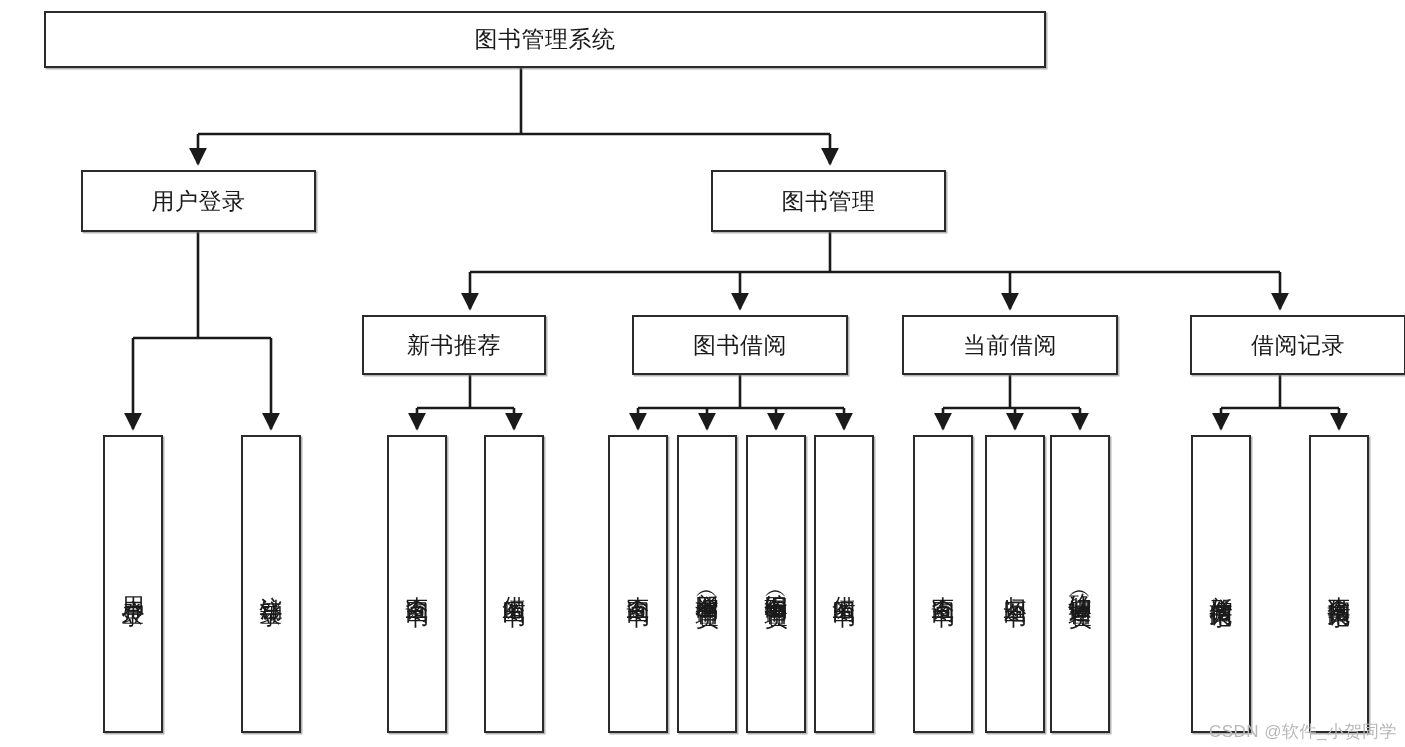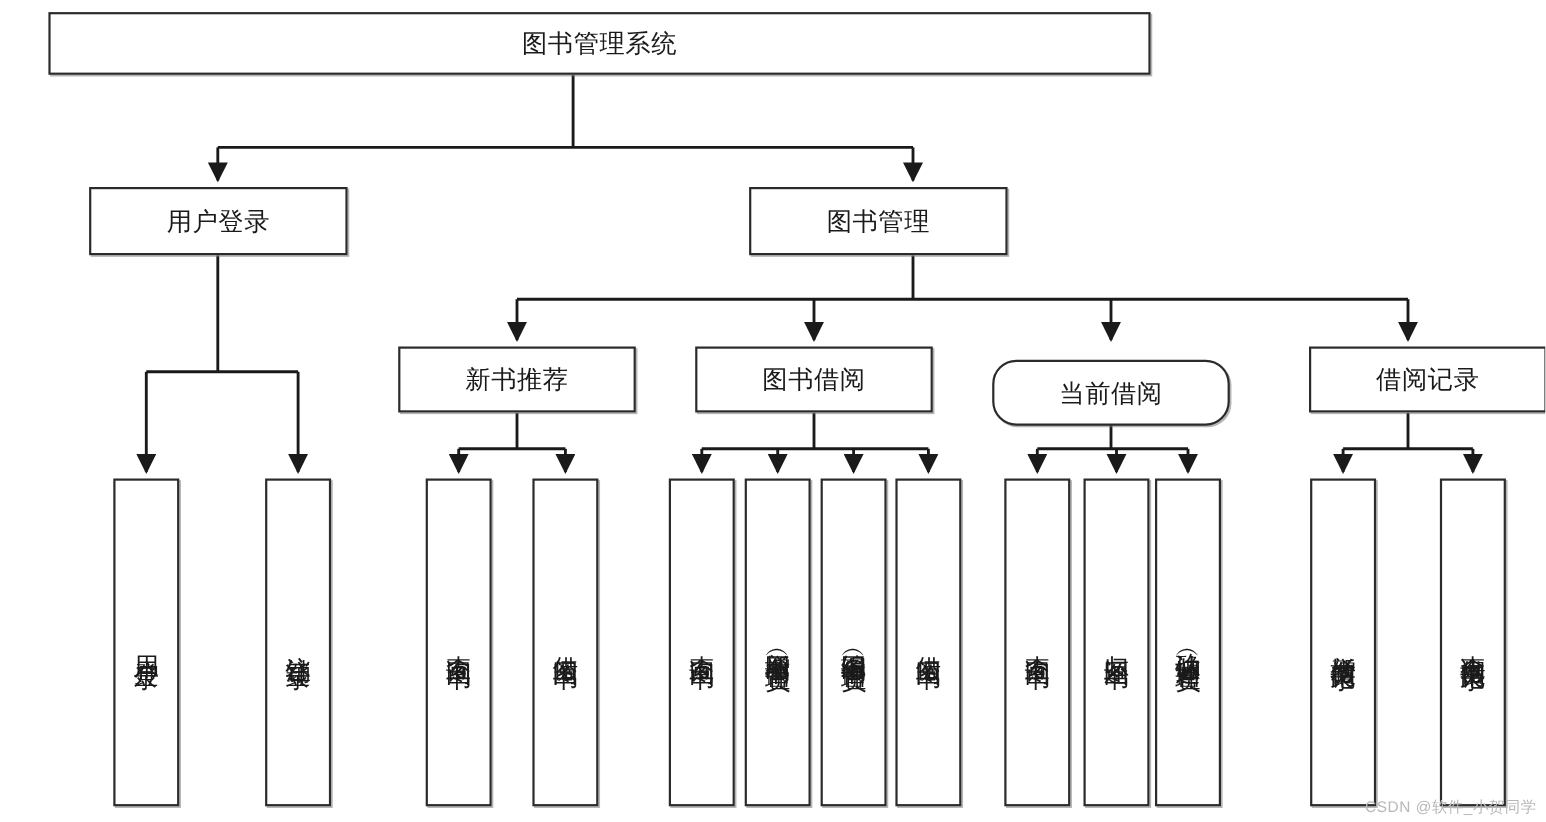--- a/index.html
+++ b/index.html
@@ -51,21 +51,21 @@
     text-align: center;
     padding: 4px 0;
   }
   .node-v.tall {
     letter-spacing: 2px;
   }
   #watermark {
     position: absolute;
     right: 8px;
     bottom: 4px;
-    font-size: 14px;
+    font-size: 17px;
     color: #b8b8b8;
     white-space: nowrap;
     letter-spacing: 0.5px;
   }
 </style>
 </head>
 <body>
 
 <div id="diagram-root">
 
@@ -115,25 +115,25 @@
       <path d="M 1280 375 L 1280 408"></path>
       <path d="M 1221 408 L 1339 408"></path>
       <path d="M 1221 408 L 1221 429" marker-end="url(#arrow)"></path>
       <path d="M 1339 408 L 1339 429" marker-end="url(#arrow)"></path>
     </g>
   </svg>
 
   <div class="node node-h" style="left: 20px; top: 11px; width: 1002px; height: 57px; margin-left: 24px;">图书管理系统</div>
 
   <div class="node node-h" style="left: 81px; top: 170px; width: 235px; height: 62px;">用户登录</div>
-  <div class="node node-h" style="left: 681px; top: 170px; width: 235px; height: 62px;">图书管理</div>
+  <div class="node node-h" style="left: 711px; top: 170px; width: 235px; height: 62px;">图书管理</div>
 
-  <div class="node node-h" style="left: 362px; top: 315px; width: 216px; height: 60px;">新书推荐</div>
+  <div class="node node-h" style="left: 362px; top: 315px; width: 184px; height: 60px;">新书推荐</div>
   <div class="node node-h" style="left: 632px; top: 315px; width: 216px; height: 60px; text-align: right;">图书借阅</div>
-  <div class="node node-h" style="left: 902px; top: 327px; width: 216px; height: 60px; border-radius: 22px;">当前借阅</div>
+  <div class="node node-h" style="left: 902px; top: 315px; width: 216px; height: 60px;">当前借阅</div>
   <div class="node node-h" style="left: 1172px; top: 315px; width: 216px; height: 60px; margin-left: 18px;">借阅记录</div>
 
   <div class="node node-v" style="left: 103px; top: 435px; width: 60px; height: 298px;">用户登录</div>
   <div class="node node-v" style="left: 241px; top: 435px; width: 60px; height: 298px;">注销登录</div>
   <div class="node node-v" style="left: 387px; top: 435px; width: 60px; height: 298px;">查询图书</div>
   <div class="node node-v" style="left: 484px; top: 435px; width: 60px; height: 298px;">借阅图书</div>
   <div class="node node-v" style="left: 608px; top: 435px; width: 60px; height: 298px;">查询图书</div>
   <div class="node node-v tall" style="left: 677px; top: 435px; width: 60px; height: 298px;">新增图书（管理员）</div>
   <div class="node node-v tall" style="left: 746px; top: 435px; width: 60px; height: 298px;">编辑图书（管理员）</div>
   <div class="node node-v" style="left: 814px; top: 435px; width: 60px; height: 298px;">借阅图书</div>

